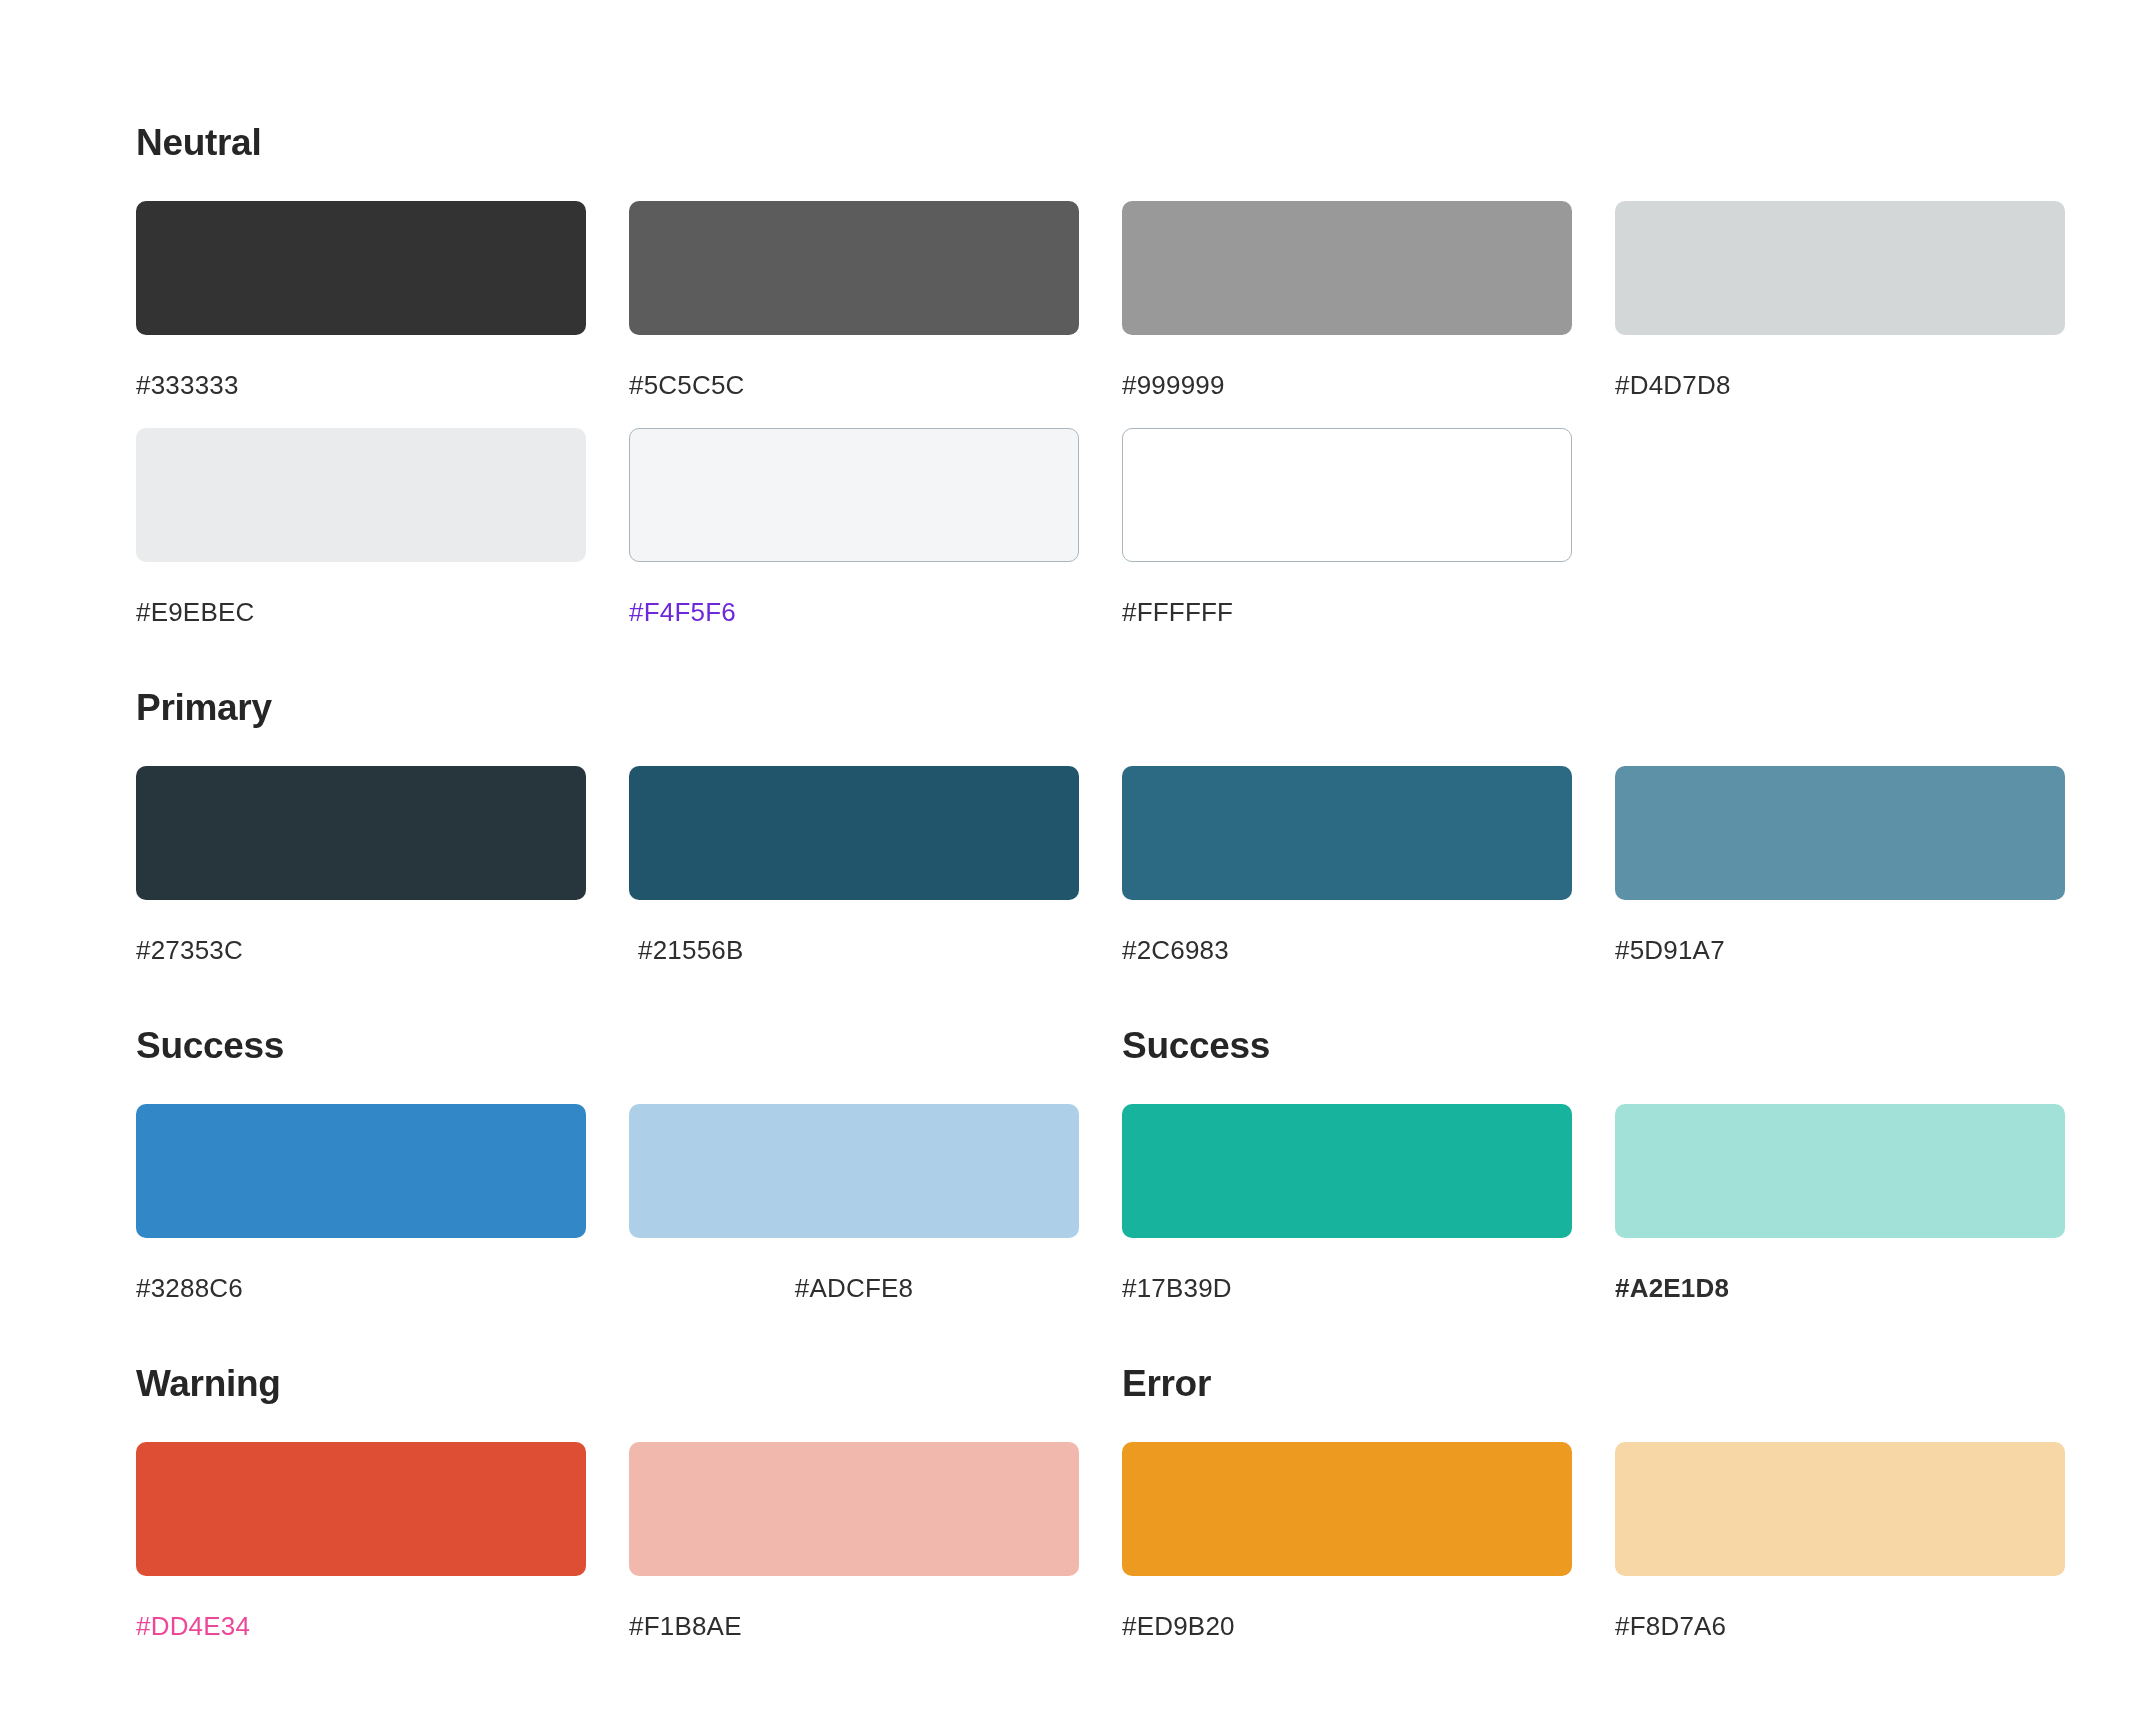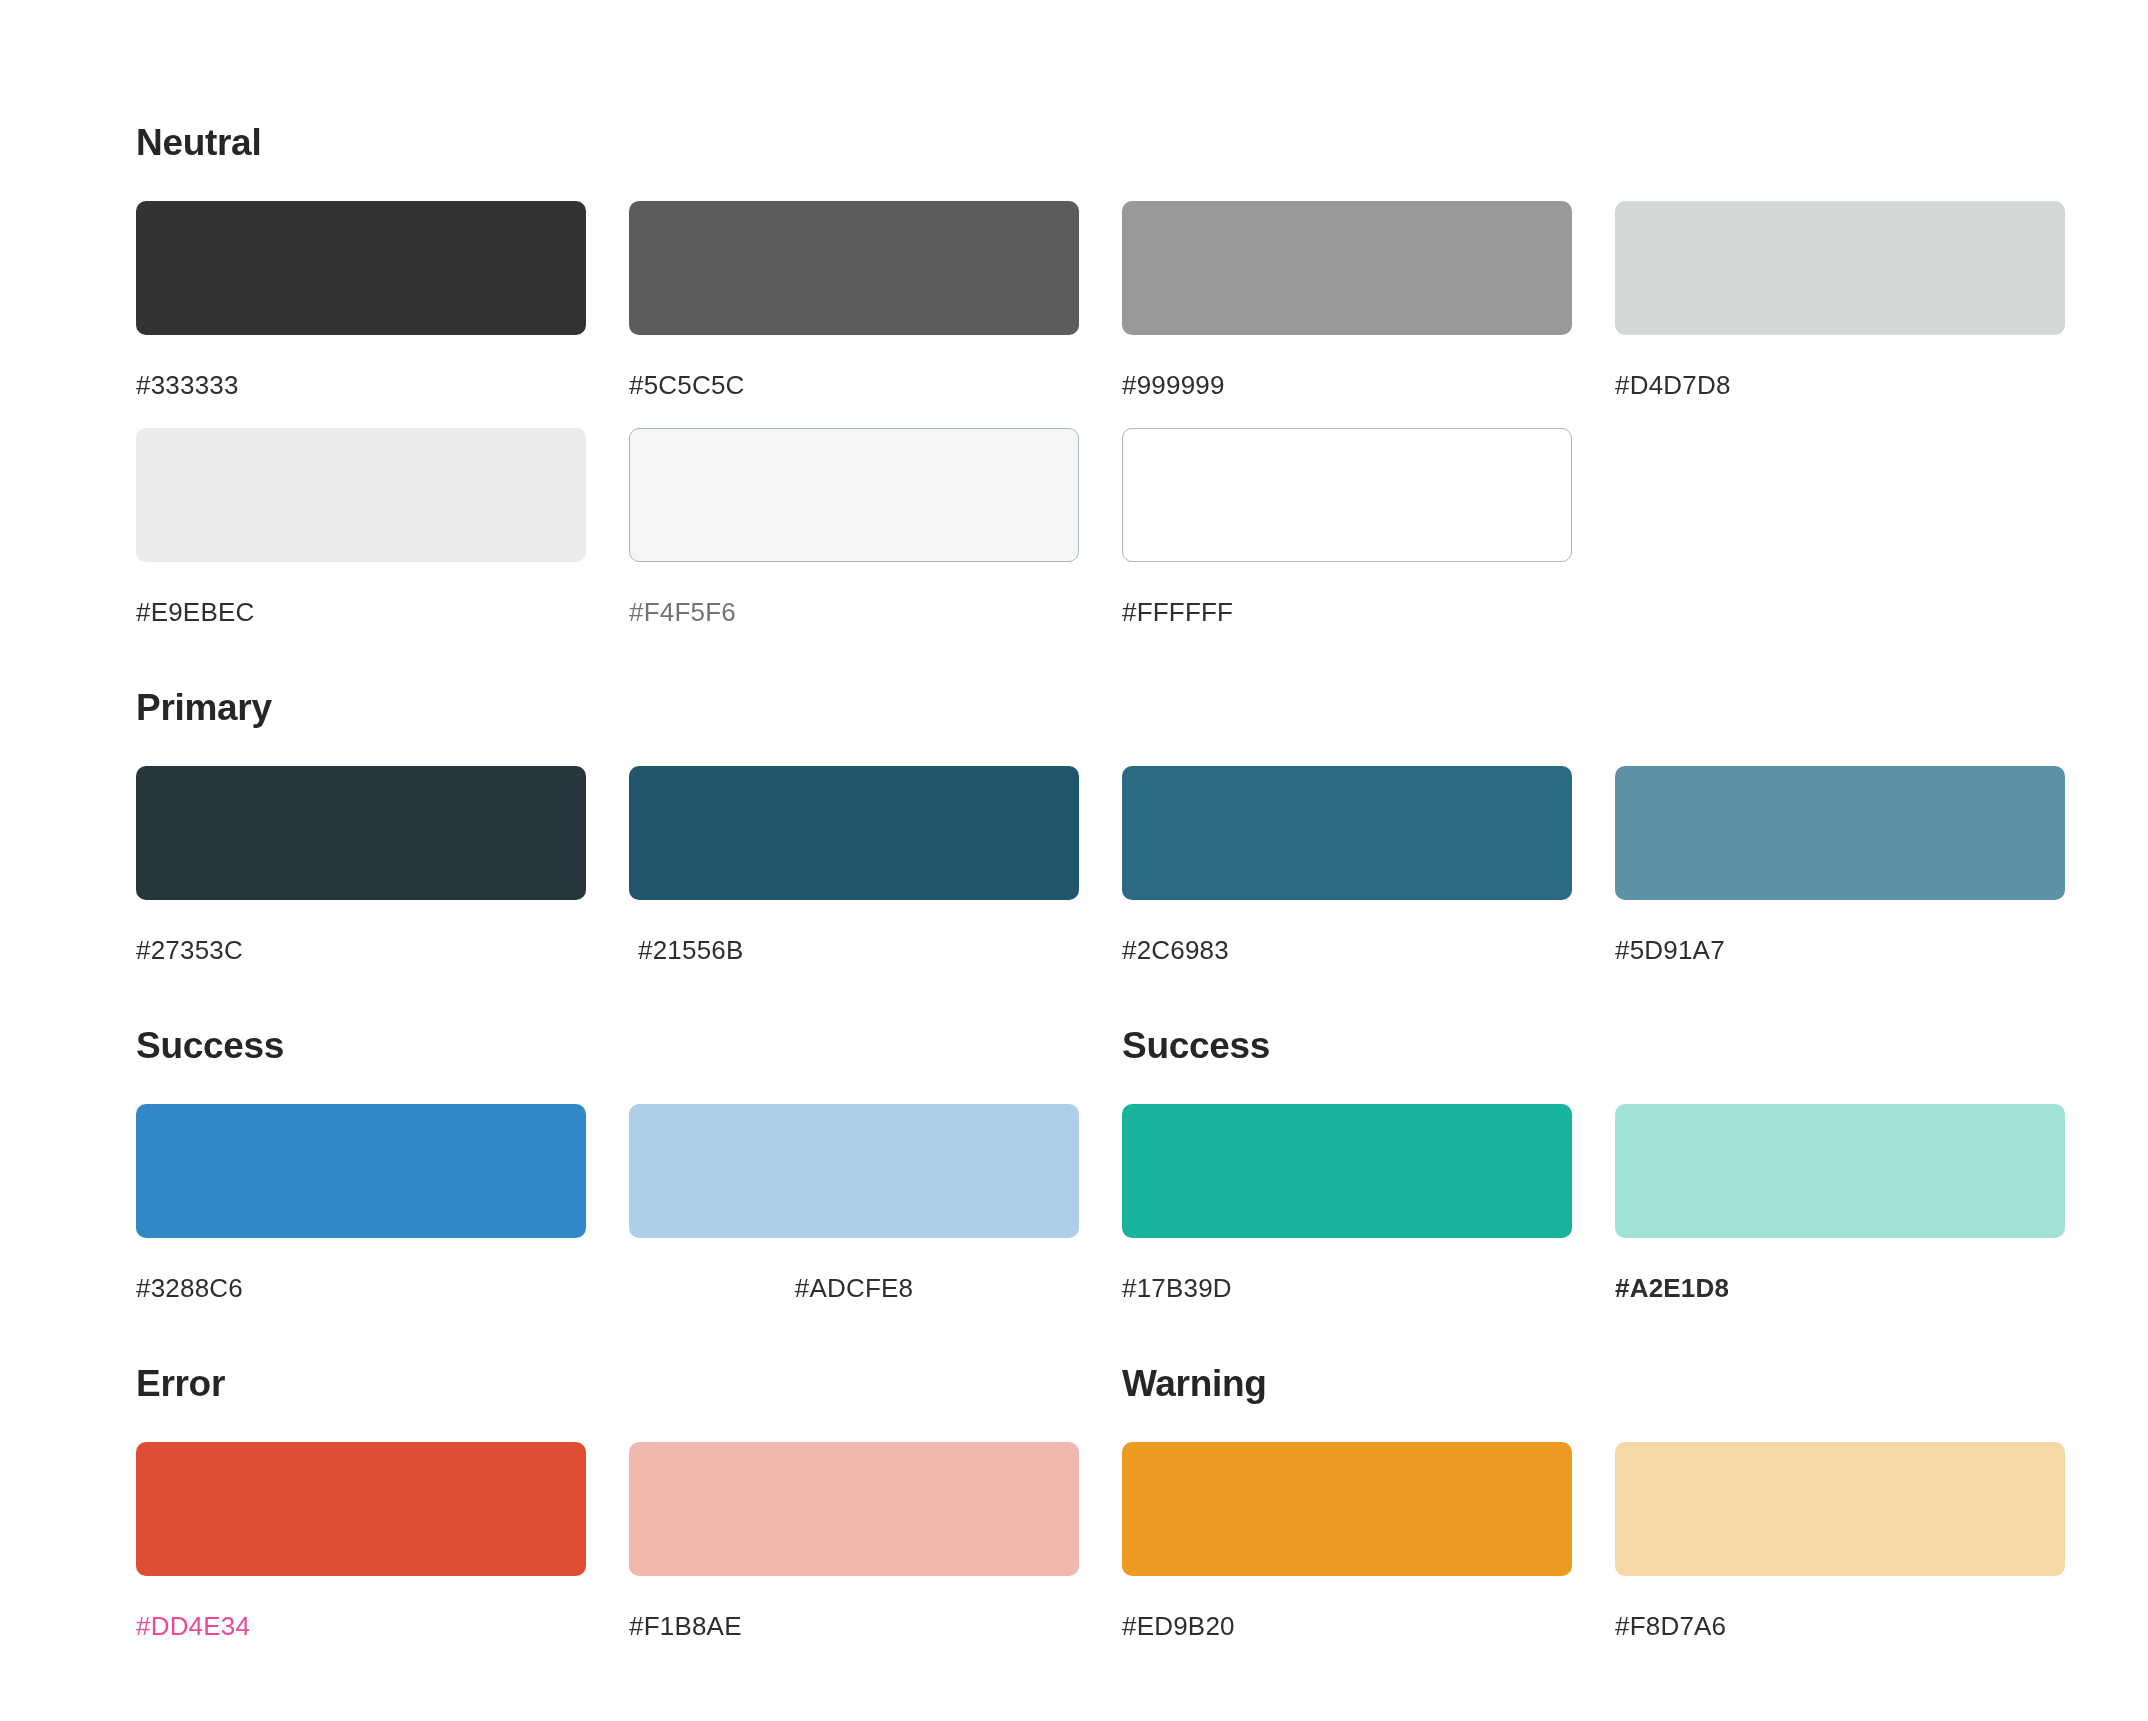--- a/index.html
+++ b/index.html
@@ -121,21 +121,21 @@
 
     <div class="gap-label-to-swatch"></div>
 
     <div class="swatch-row">
       <div class="swatch-cell">
         <div class="swatch-chip" style="background: rgb(233, 235, 236);"></div>
         <div class="swatch-label" style="color: rgb(46, 46, 46);">#E9EBEC</div>
       </div>
       <div class="swatch-cell">
         <div class="swatch-chip bordered" style="background: rgb(244, 245, 246); border-color: rgb(169, 182, 189);"></div>
-        <div class="swatch-label" style="color: #737373;">#F4F5F6</div>
+        <div class="swatch-label" style="color: #6d28d9;">#F4F5F6</div>
       </div>
       <div class="swatch-cell">
         <div class="swatch-chip bordered" style="background: rgb(255, 255, 255); border-color: rgb(169, 182, 189);"></div>
         <div class="swatch-label" style="color: rgb(46, 46, 46);">#FFFFFF</div>
       </div>
       <div class="swatch-cell empty">
         <div class="swatch-chip"></div>
         <div class="swatch-label" style="color: rgb(46, 46, 46);"></div>
       </div>
     </div>
@@ -195,22 +195,22 @@
         <div class="swatch-chip" style="background: rgb(162, 225, 216);"></div>
         <div class="swatch-label" style="color: rgb(46, 46, 46); font-weight: bold;">#A2E1D8</div>
       </div>
     </div>
   </div>
 
   <div class="gap-row-to-head"></div>
 
   <div class="section">
     <div class="heading-row">
+      <div class="section-head" style="color: rgb(38, 38, 38);">Warning</div>
       <div class="section-head" style="color: rgb(38, 38, 38);">Error</div>
-      <div class="section-head" style="color: rgb(38, 38, 38);">Warning</div>
     </div>
     <div class="gap-head-to-swatch"></div>
 
     <div class="swatch-row">
       <div class="swatch-cell">
         <div class="swatch-chip" style="background: rgb(221, 78, 52);"></div>
         <div class="swatch-label" style="color: #ec4899;">#DD4E34</div>
       </div>
       <div class="swatch-cell">
         <div class="swatch-chip" style="background: rgb(241, 184, 174);"></div>

